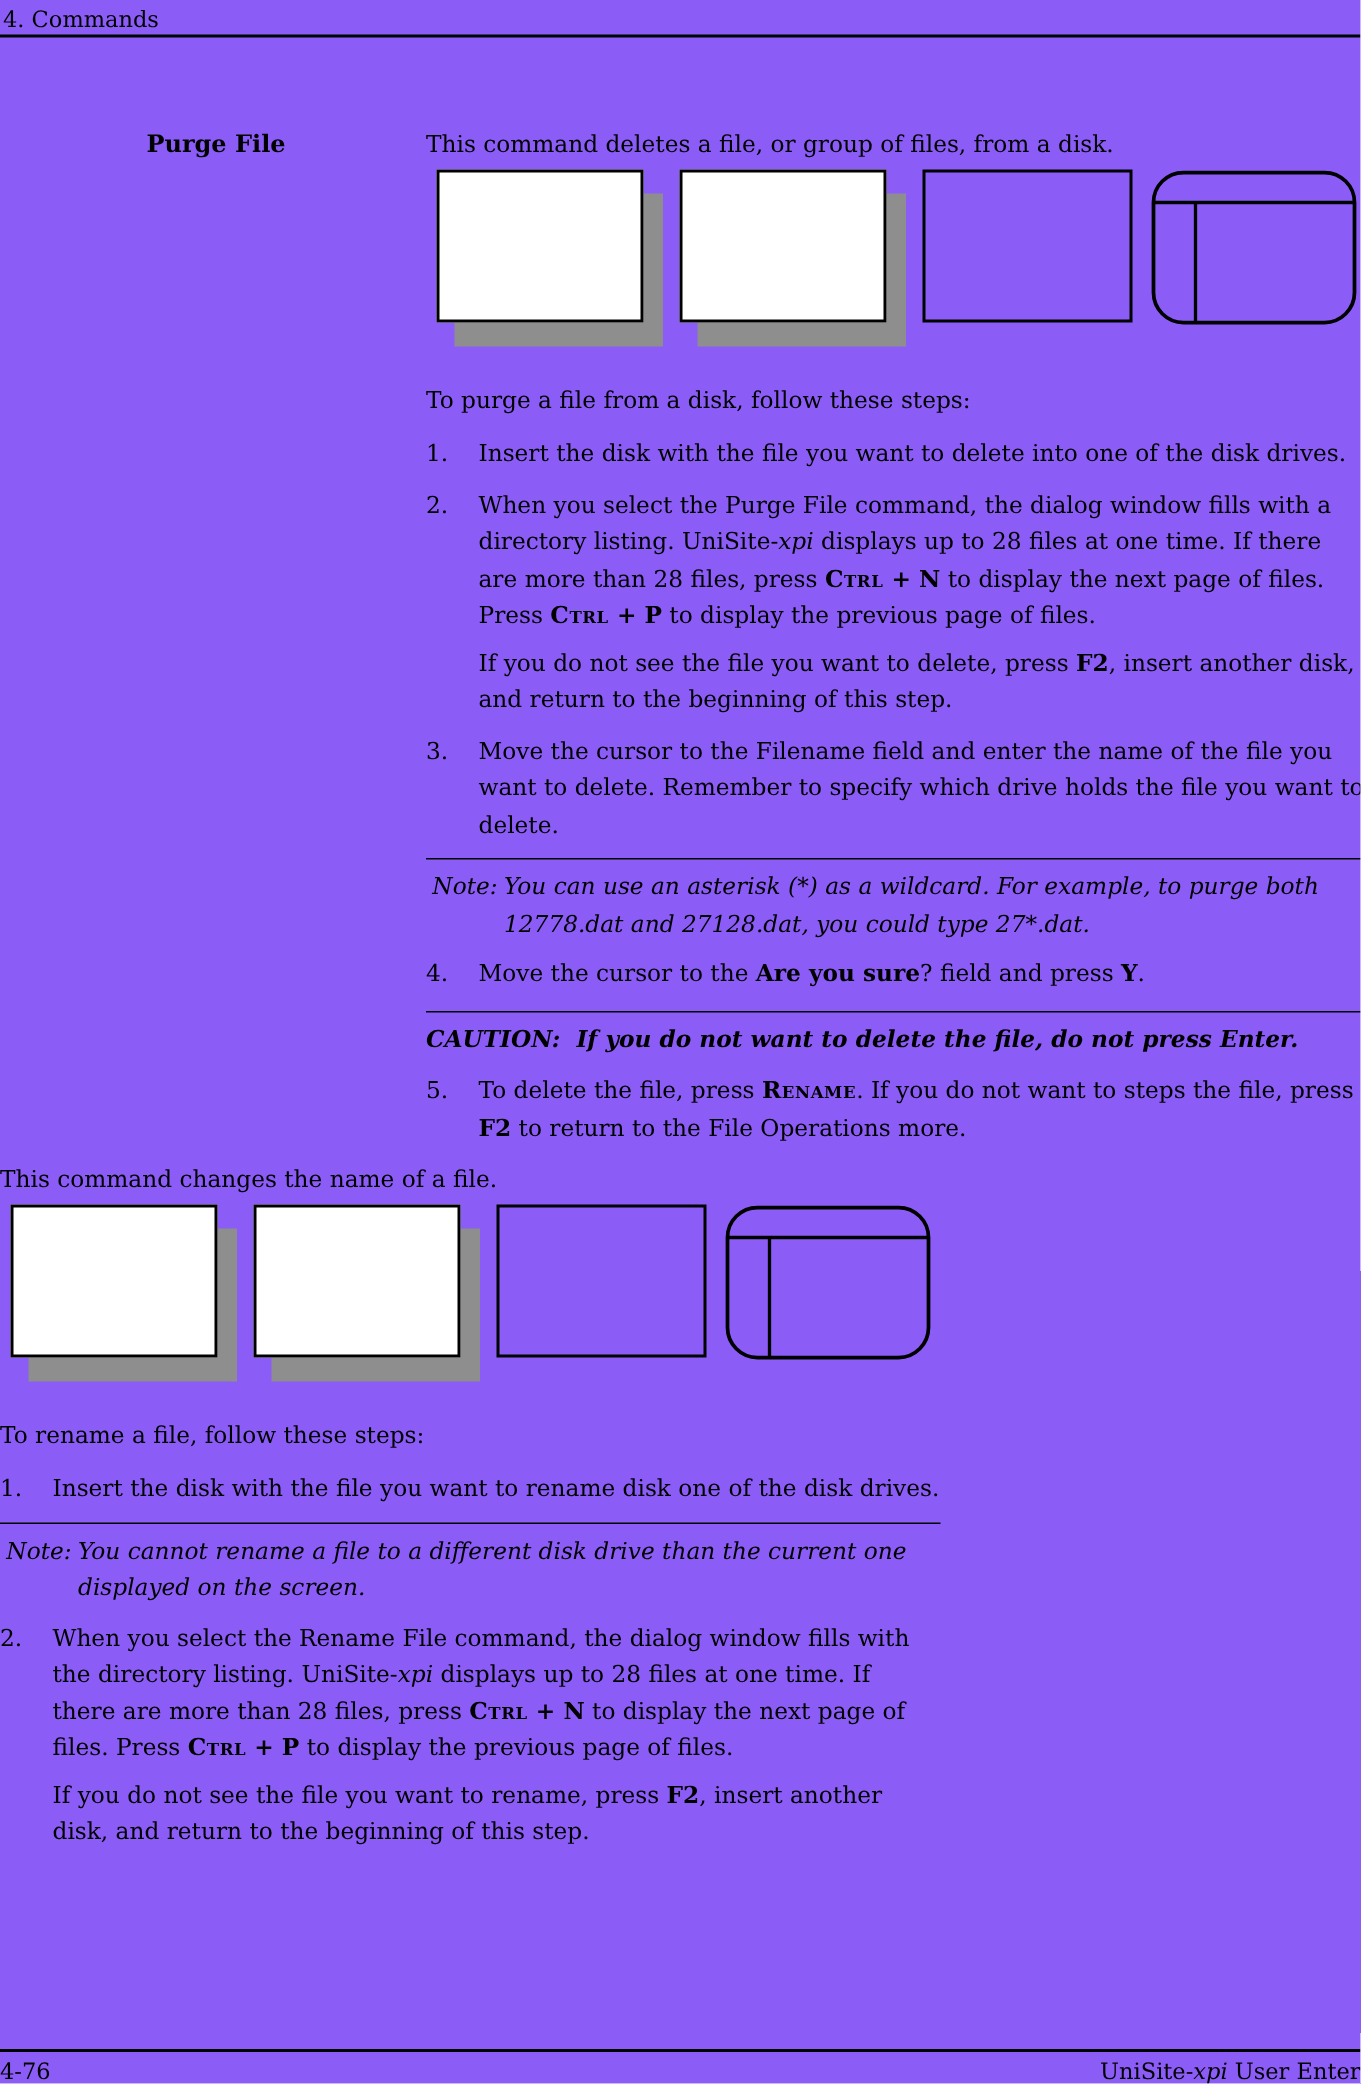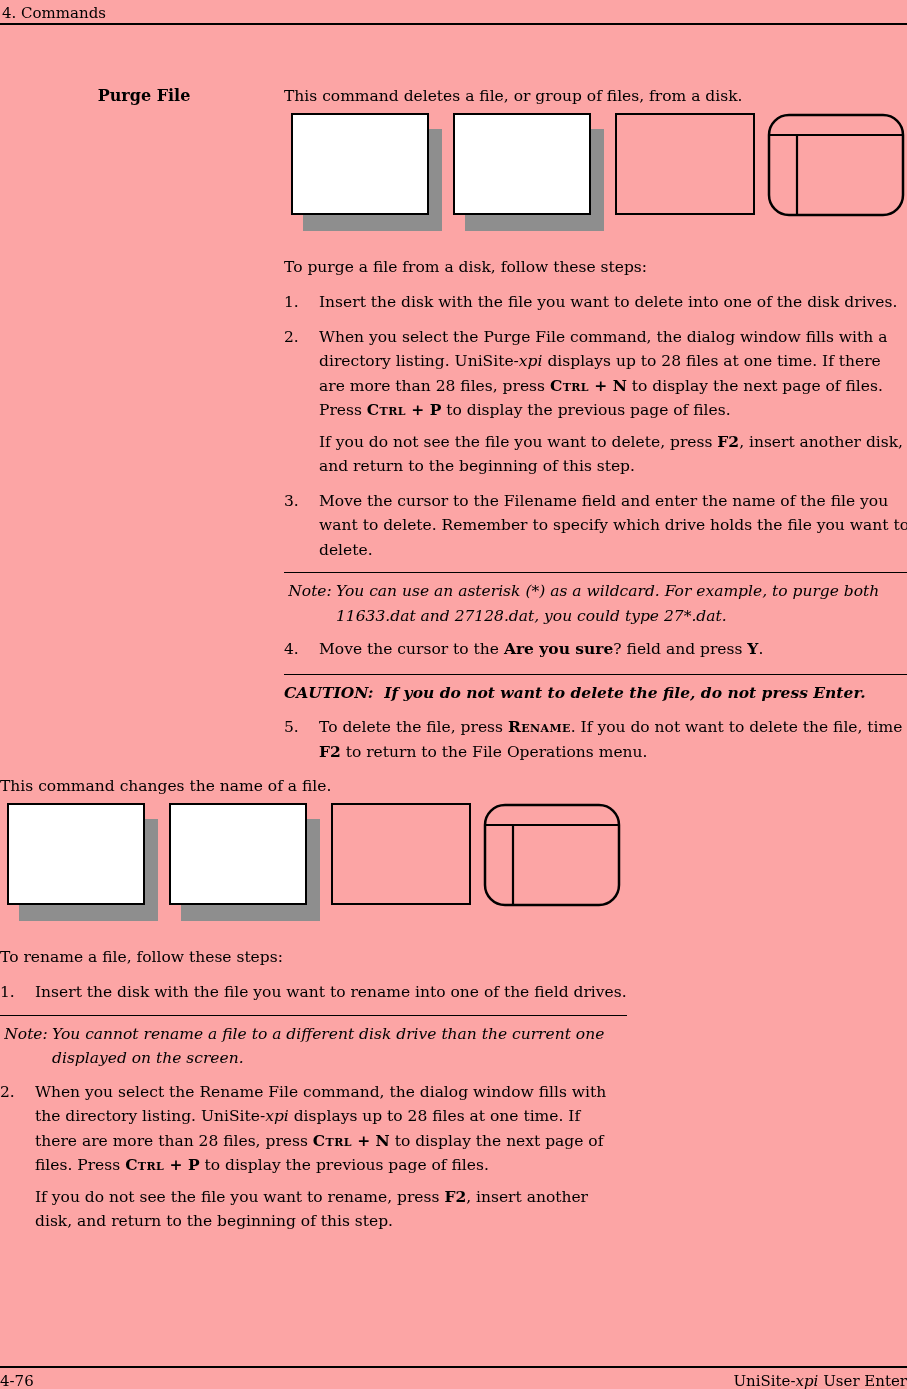--- a/index.html
+++ b/index.html
@@ -1,20 +1,20 @@
 <!DOCTYPE html>
 <html><head>
 <meta charset="utf-8">
 <style>
   html, body { margin: 0; padding: 0; background: #fff; }
   .page {
     position: relative;
     width: 907px;
     height: 1389px;
-    background: #fca5a5;
+    background: #8b5cf6;
     font-family: "DejaVu Serif", "Liberation Serif", serif;
     font-size: 15.5px;
     line-height: 24.5px;
     color: #000;
     overflow: hidden;
   }
   
   .h-title { position: absolute; left: 2px; top: 1px; font-size: 15px; }
   .h-rule  { position: absolute; left: 0; top: 23px; width: 907px; border-top: 2px solid #000; }
   
@@ -101,34 +101,34 @@
         </div>
 
         <div class="step">
           <span class="num">3.</span>
           <div class="sbody"><span>Move the cursor to the Filename field and enter the name of the file you want to delete. Remember to specify which drive holds the file you want to delete.</span></div>
         </div>
 
         <div class="mrule"></div>
         <div class="note">
           <span class="nlabel">Note:</span>
-          <div class="nbody"><span class="i">You can use an asterisk (*) as a wildcard. For example, to purge both 11633.dat and 27128.dat, you could type 27*.dat.</span></div>
+          <div class="nbody"><span class="i">You can use an asterisk (*) as a wildcard. For example, to purge both 12778.dat and 27128.dat, you could type 27*.dat.</span></div>
         </div>
 
         <div class="step">
           <span class="num">4.</span>
           <div class="sbody"><span>Move the cursor to the </span><span class="b">Are you sure</span><span>? field and press </span><span class="b">Y</span><span>.</span></div>
         </div>
 
         <div class="mrule pre-caution"></div>
         <p class="caution"><span class="b i">CAUTION:</span><span class="b i">&nbsp; If you do not want to delete the file, do not press Enter.</span></p>
 
         <div class="step">
           <span class="num">5.</span>
-          <div class="sbody"><span>To delete the file, press </span><span class="b sc">Rename</span><span>. If you do not want to delete the file, time </span><span class="b">F2</span><span> to return to the File Operations menu.</span></div>
+          <div class="sbody"><span>To delete the file, press </span><span class="b sc">Rename</span><span>. If you do not want to steps the file, press </span><span class="b">F2</span><span> to return to the File Operations more.</span></div>
         </div>
 
       </div>
     </div>
 
     <div class="sec">
       <div class="sec-main">
 
         <p class="para intro">This command changes the name of a file.</p>
 
@@ -146,21 +146,21 @@
             <rect x="2" y="2" width="134" height="100" rx="20" fill="none" stroke="#000" stroke-width="2.5"></rect>
             <line x1="3" y1="22" x2="135" y2="22" stroke="#000" stroke-width="2.2"></line>
             <line x1="30" y1="22" x2="30" y2="101" stroke="#000" stroke-width="2.2"></line>
           </svg>
         </div>
 
         <p class="para">To rename a file, follow these steps:</p>
 
         <div class="step">
           <span class="num">1.</span>
-          <div class="sbody"><span>Insert the disk with the file you want to rename into one of the field drives.</span></div>
+          <div class="sbody"><span>Insert the disk with the file you want to rename disk one of the disk drives.</span></div>
         </div>
 
         <div class="mrule"></div>
         <div class="note">
           <span class="nlabel">Note:</span>
           <div class="nbody"><span class="i">You cannot rename a file to a different disk drive than the current one displayed on the screen.</span></div>
         </div>
 
         <div class="step">
           <span class="num">2.</span>

